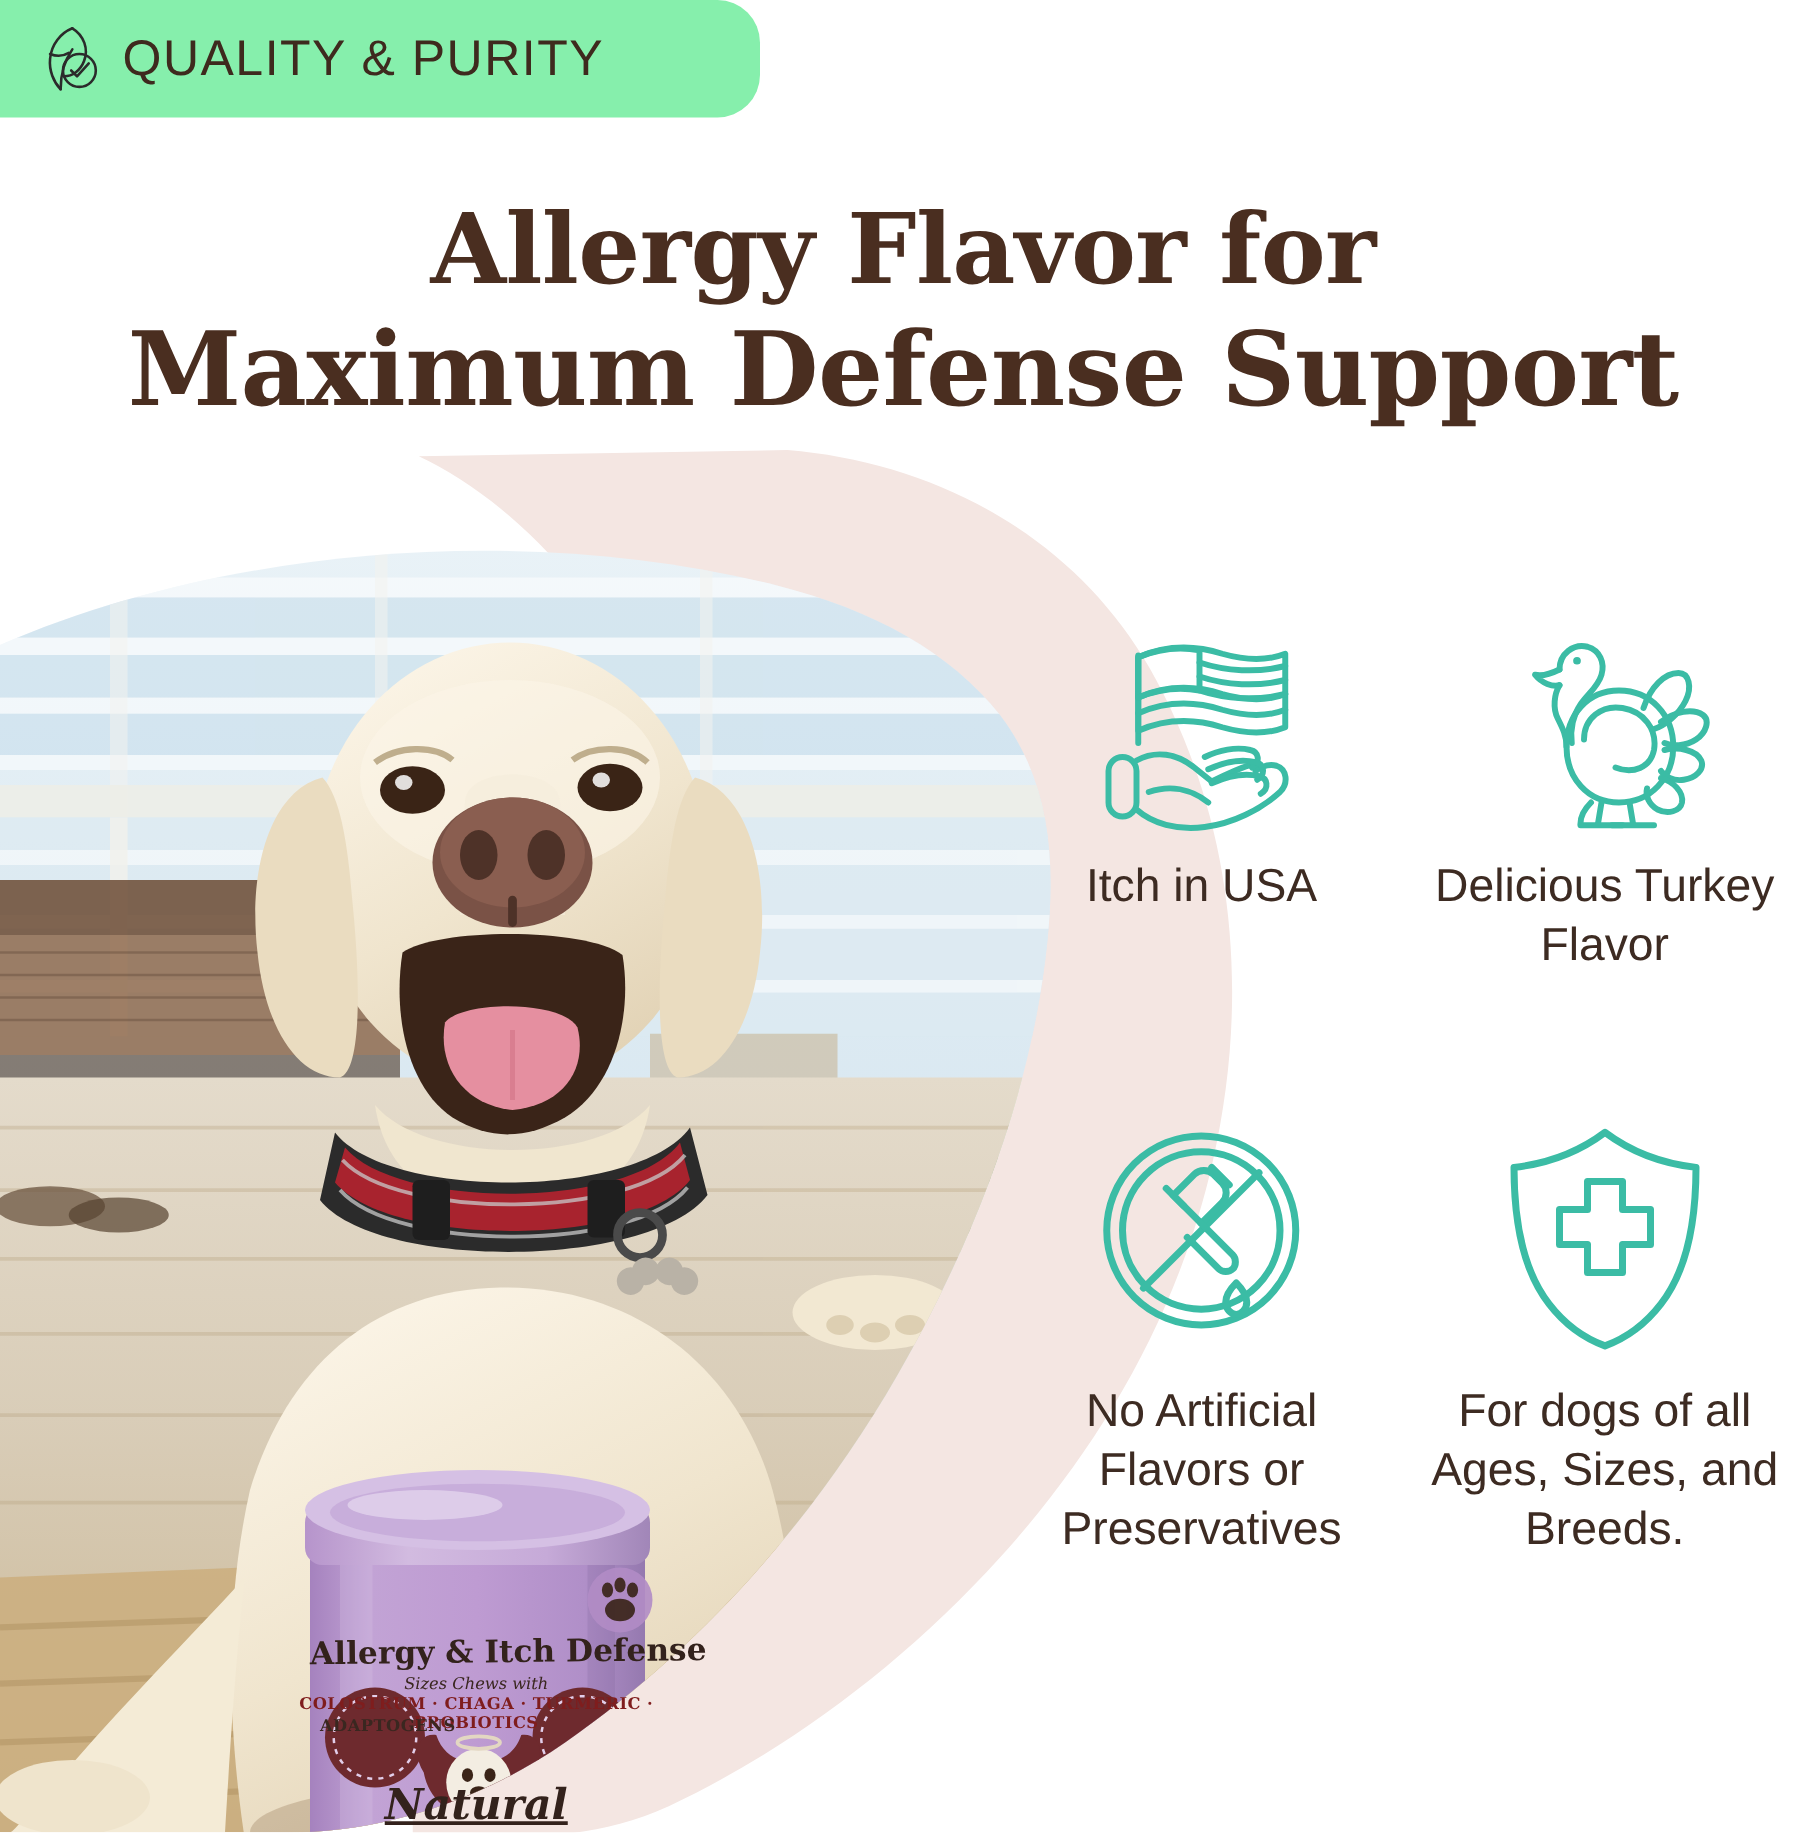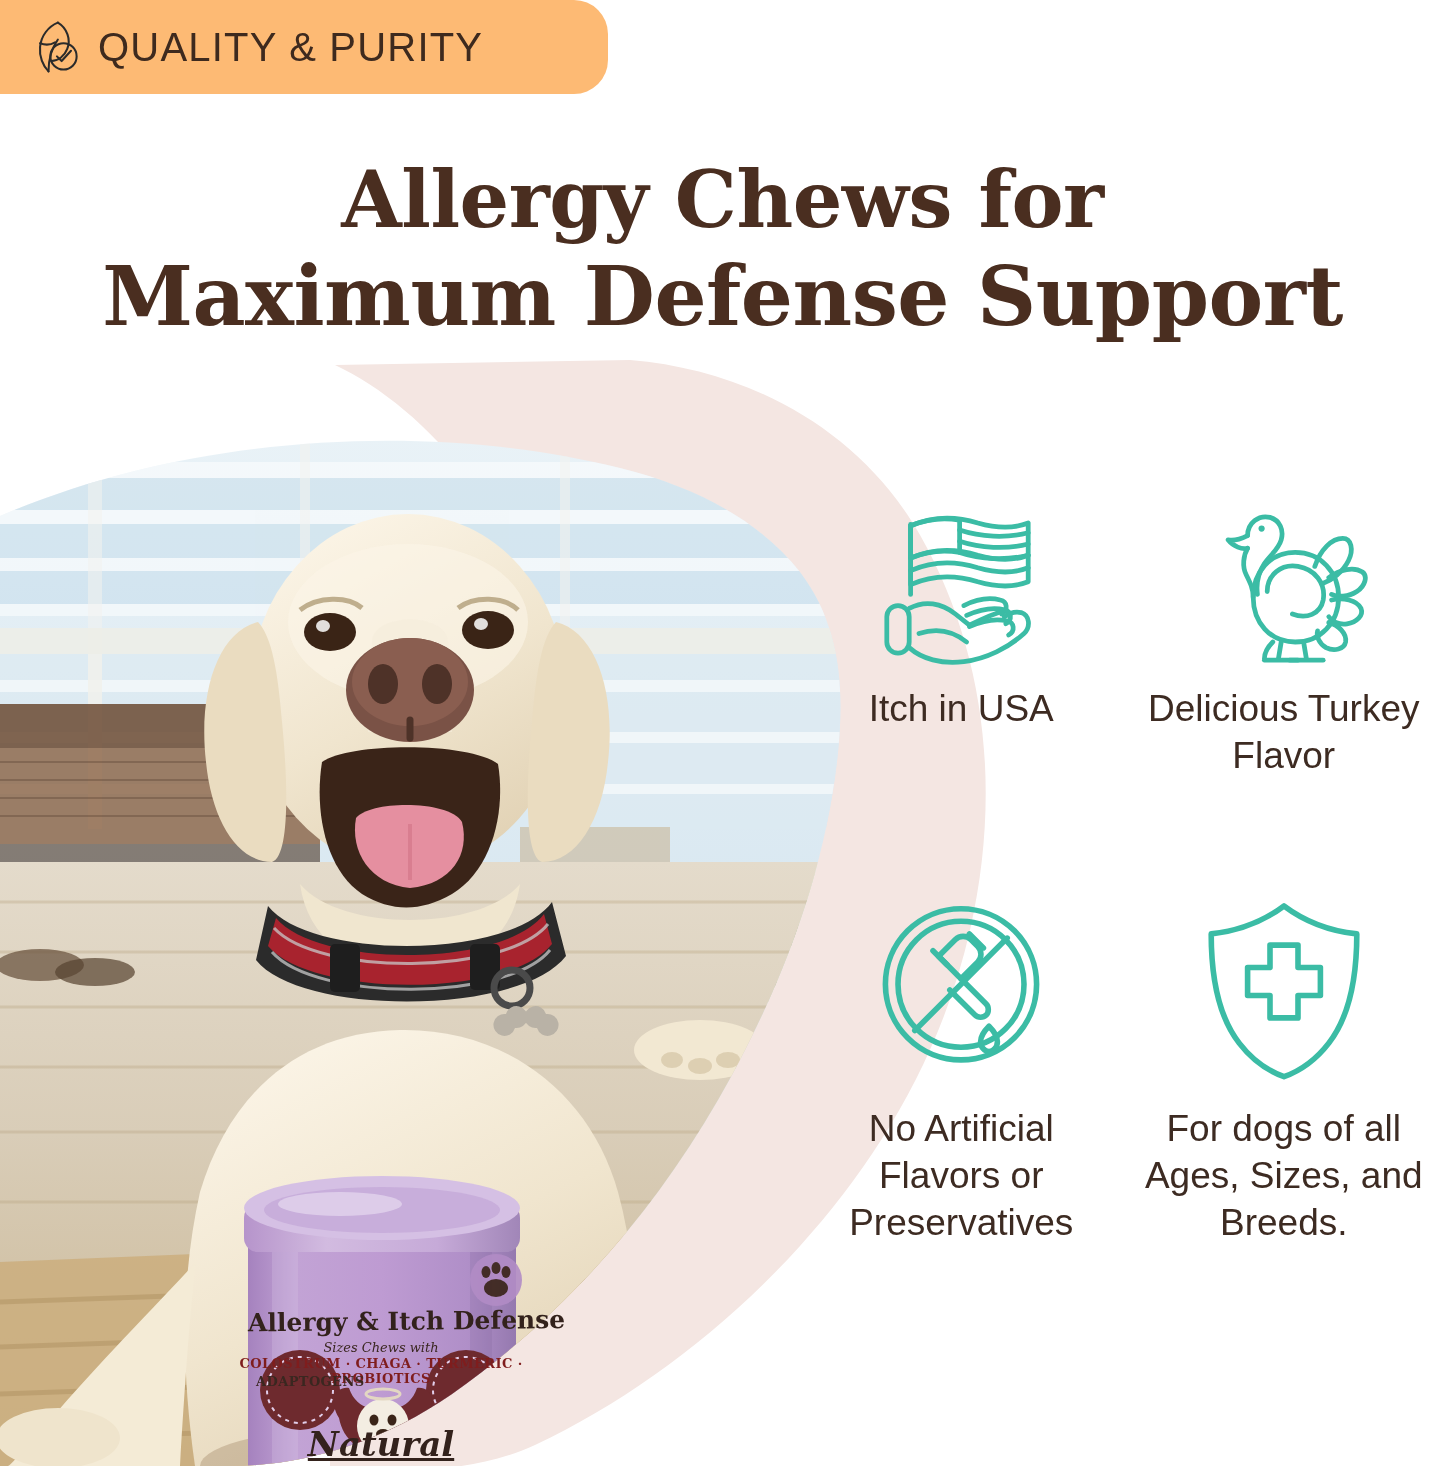--- a/index.html
+++ b/index.html
@@ -33,21 +33,21 @@
     pointer-events: none;
   }
 
   
   .badge {
     position: absolute;
     left: 0;
     top: 0;
     width: 608px;
     height: 94px;
-    background: #fdba74;
+    background: #86efac;
     border-top-right-radius: 34px;
     border-bottom-right-radius: 34px;
     display: flex;
     align-items: center;
     z-index: 6;
   }
   .badge-icon {
     width: 60px;
     height: 60px;
     margin-left: 26px;
@@ -471,21 +471,21 @@
       <path d="M 34 6 C 24 10, 16 20, 15 32 C 14 42, 18 52, 24 58"></path>
       <path d="M 24 58 C 24 46, 27 34, 34 24"></path>
       <path d="M 15 28 C 20 30, 26 30, 31 27"></path>
       <circle cx="40" cy="42" r="14"></circle>
       <path d="M 33 42 L 38 47 L 48 36"></path>
     </svg>
     <span class="badge-text">QUALITY &amp; PURITY</span>
   </div>
 
   <div class="headline">
-    <div class="headline-line l1">Allergy Chews for</div>
+    <div class="headline-line l1">Allergy Flavor for</div>
     <div class="headline-line l2">Maximum Defense Support</div>
   </div>
 
   <div class="features">
 
     <div class="feature r1">
       <svg class="feature-icon" viewBox="0 0 120 120" xmlns="http://www.w3.org/2000/svg" fill="none" stroke="#3BBCA5" stroke-width="3.4" stroke-linecap="round" stroke-linejoin="round">
 
         <line x1="24" y1="16" x2="24" y2="66"></line>
 

